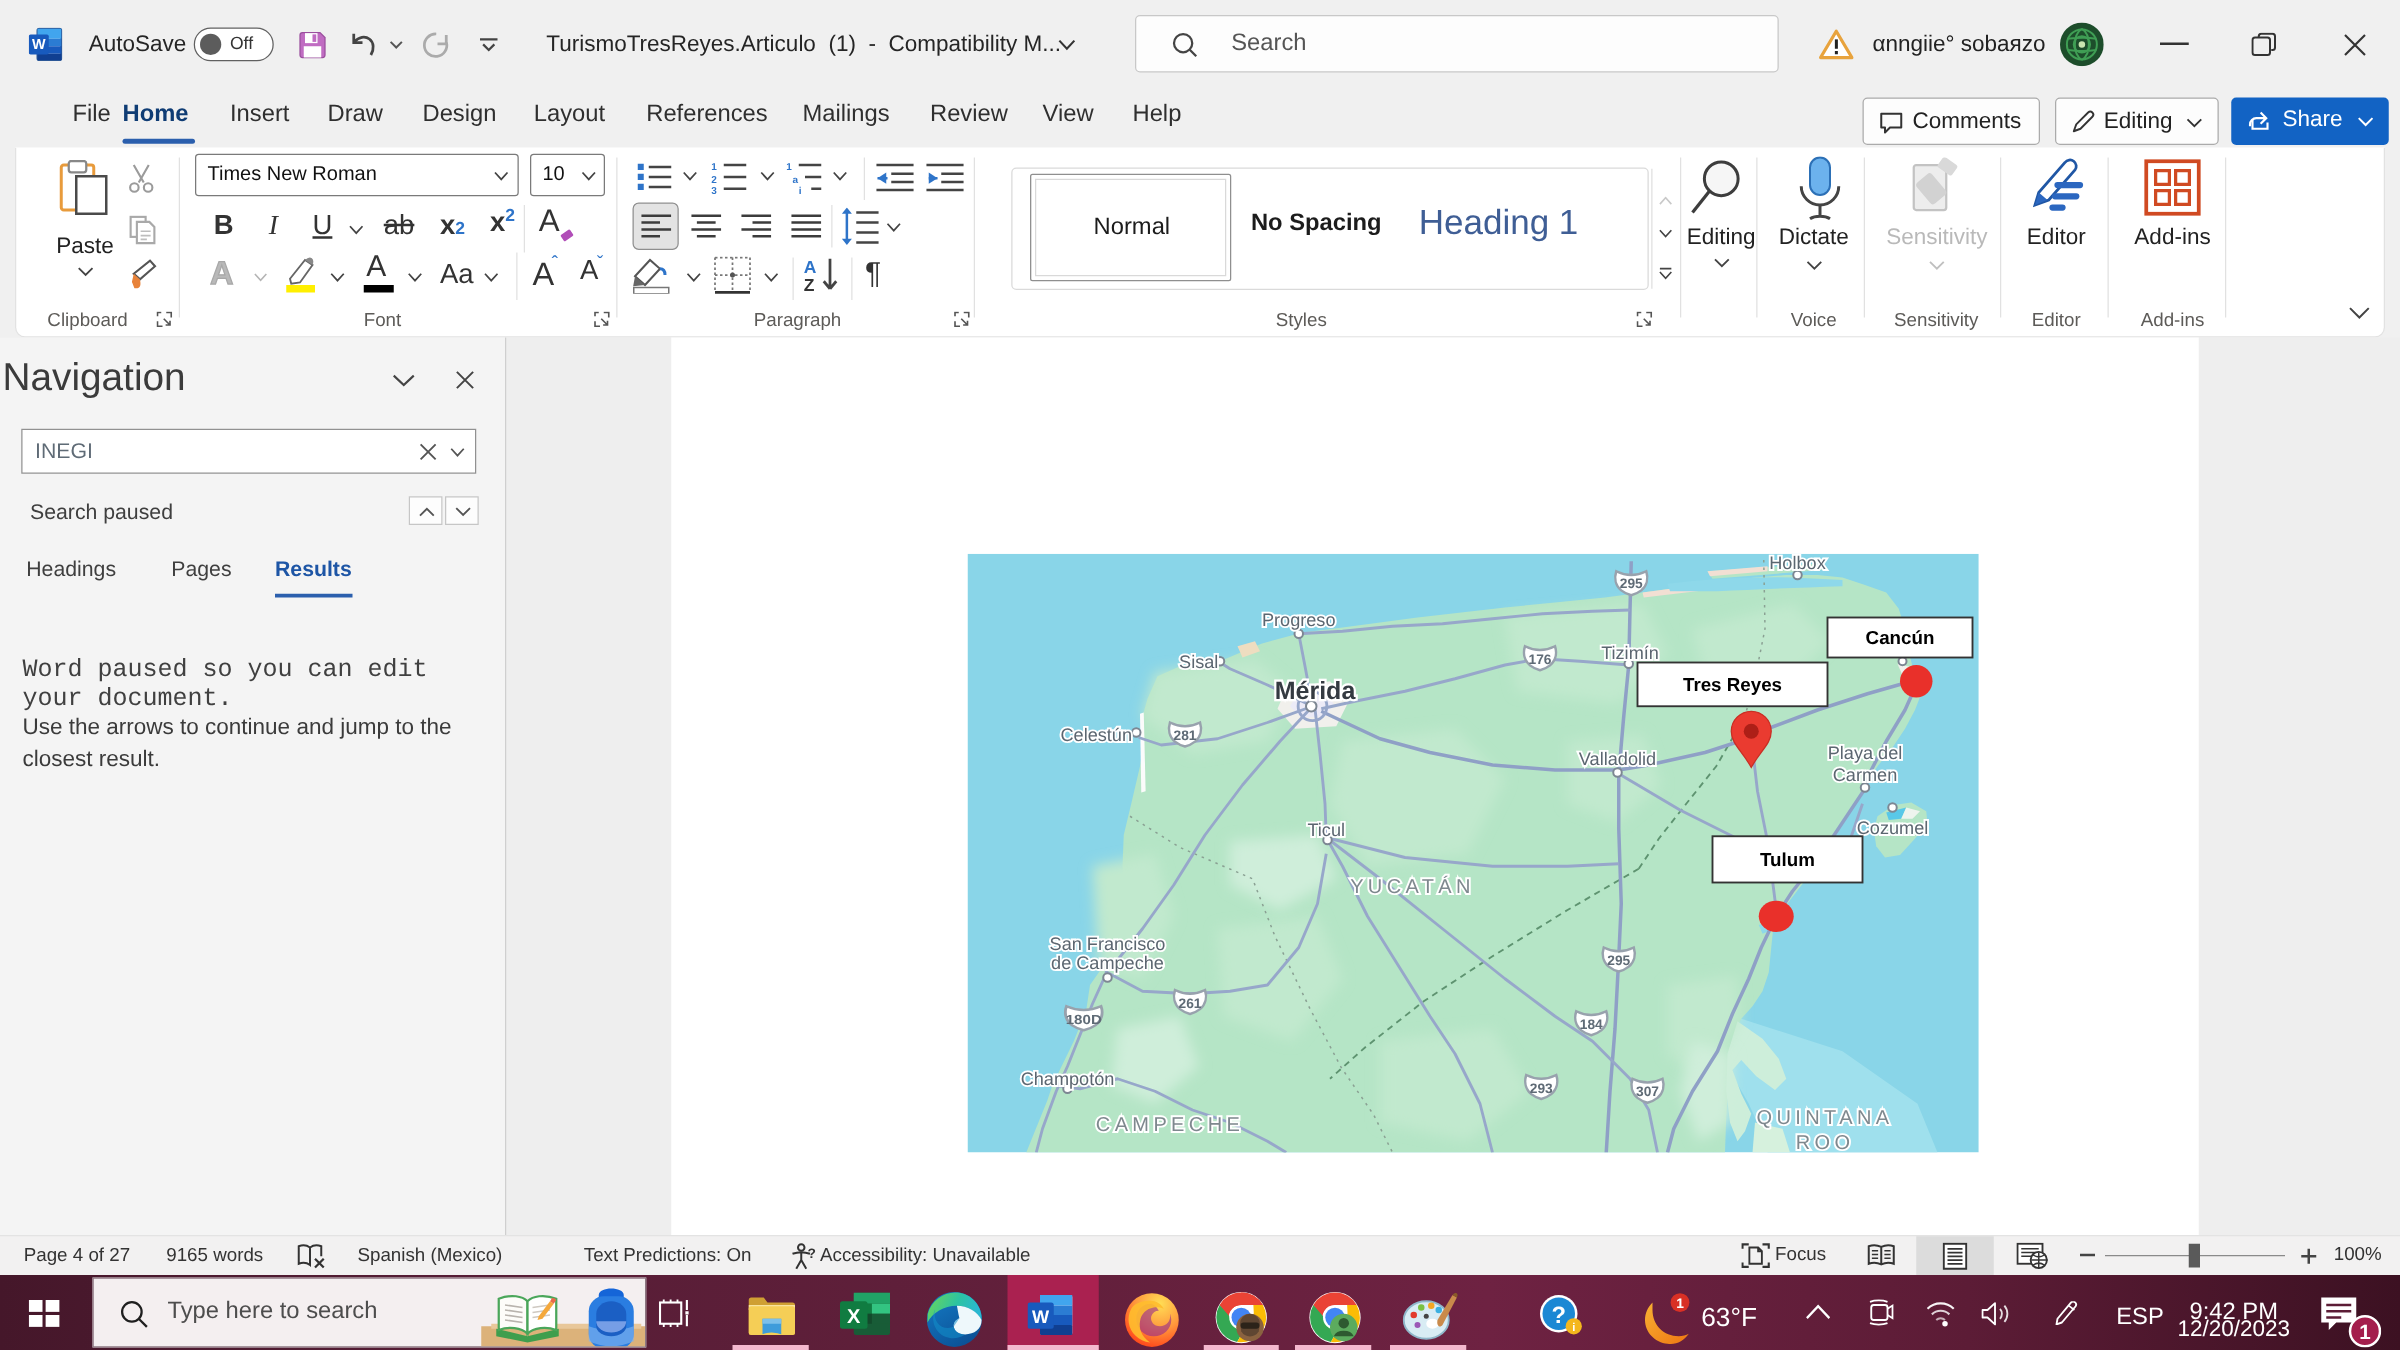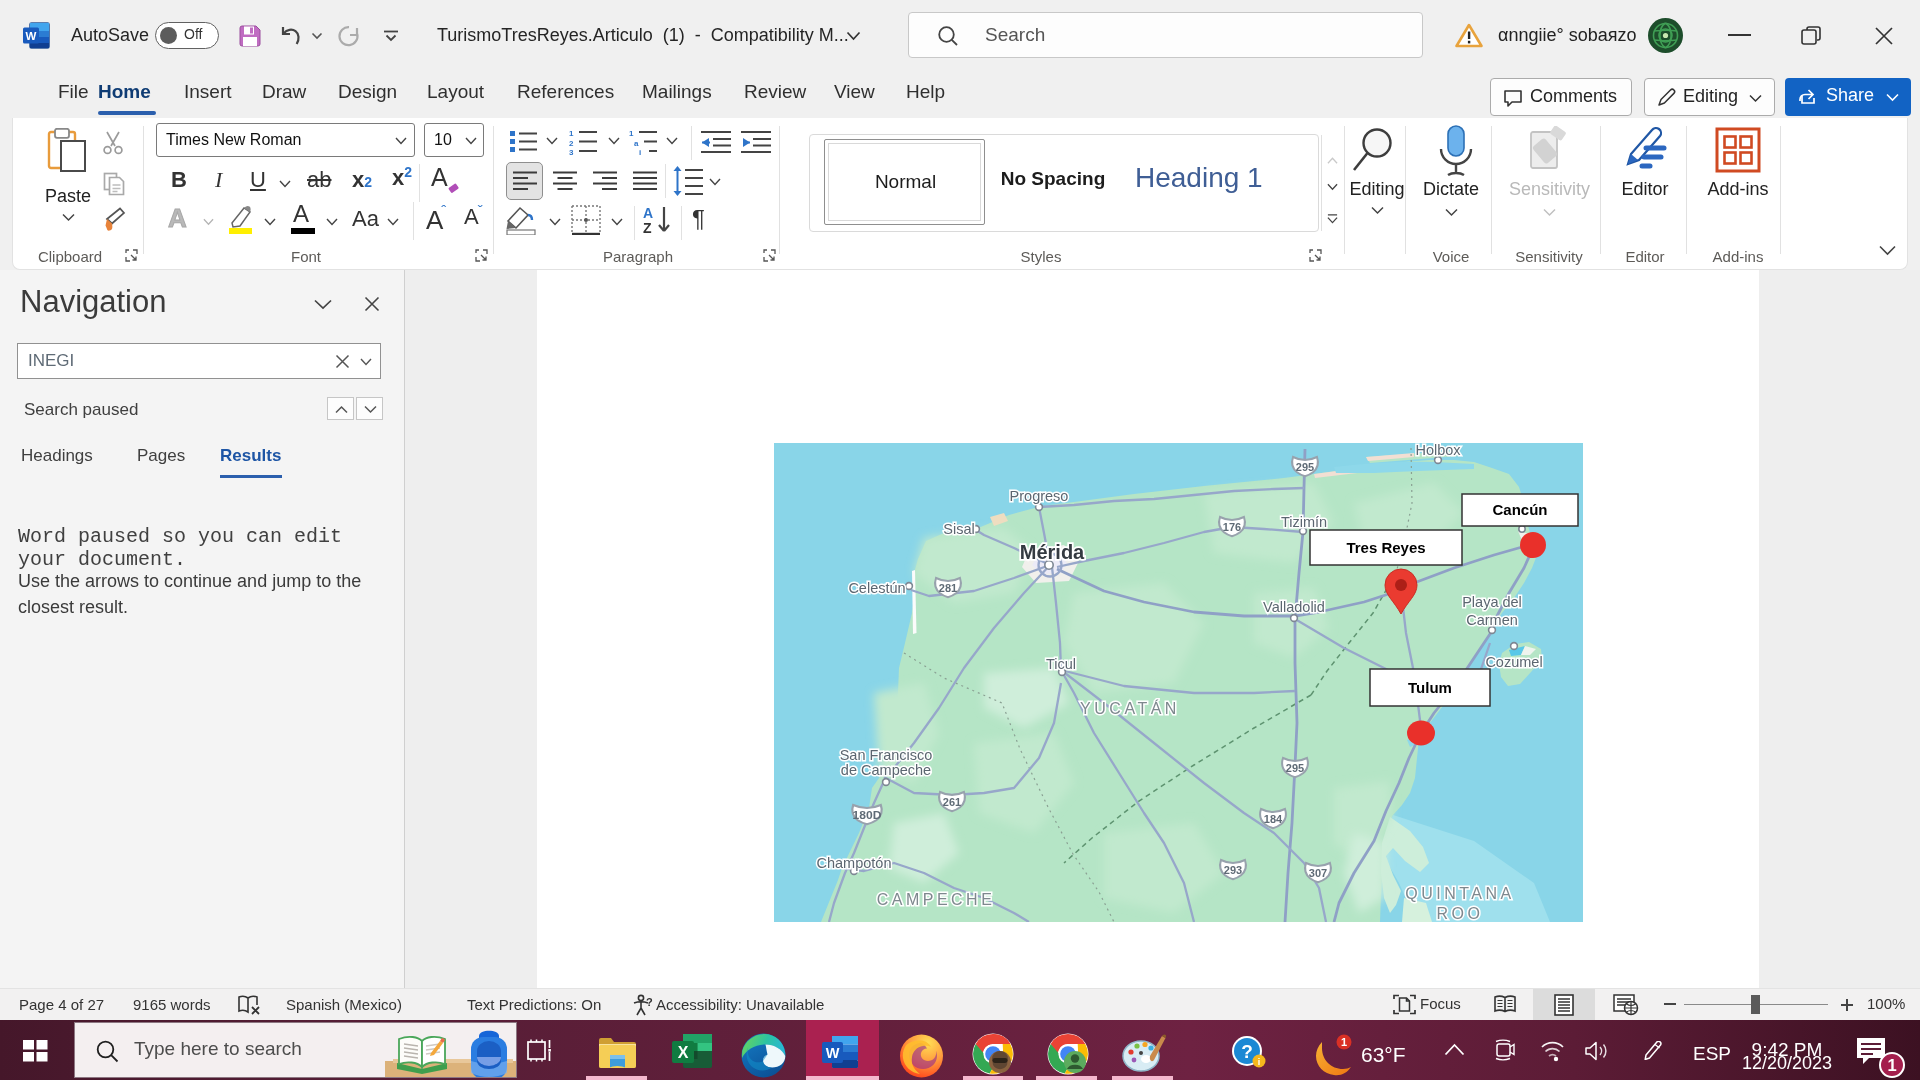--- a/index.html
+++ b/index.html
@@ -440,21 +440,21 @@
   <div class="glabel" style="left:1690px;top:130px;width:70px;text-align:center;">Add-ins</div>
 
   <svg class="abs" style="left:1866px;top:127px" width="17" height="11" viewBox="0 0 17 11">
       <path d="M1 1.5 L8.5 9 L16 1.5" fill="none" stroke="#444" stroke-width="1.6"></path>
     </svg>
 </div>
 
 <div id="main" class="abs" style="left:0;top:270px;width:1920px;height:718px;background:#eeeeee;">
 
   <div id="navpane" class="abs" style="left:0;top:0;width:405px;height:718px;background:#f4f4f4;border-right:1px solid #cfcfcf;">
-    <div class="abs" style="left:20px;top:14px;font-size:31px;color:#3b3b3b;">Navigation</div>
+    <div class="abs" style="left:2px;top:14px;font-size:31px;color:#3b3b3b;">Navigation</div>
     <svg class="abs" style="left:314px;top:29px" width="18" height="11" viewBox="0 0 18 11">
         <path d="M1 1.5 L9 9 L17 1.5" fill="none" stroke="#444" stroke-width="1.7"></path>
       </svg>
     <svg class="abs" style="left:364px;top:26px" width="16" height="16" viewBox="0 0 16 16">
         <path d="M1.5 1.5 L14.5 14.5 M14.5 1.5 L1.5 14.5" stroke="#444" stroke-width="1.6"></path>
       </svg>
 
     <div class="abs" style="left:17px;top:73px;width:364px;height:36px;background:#fff;border:1px solid #919191;">
       <div class="abs" style="left:10px;top:7px;font-size:17px;color:#5f6b76;">INEGI</div>
       <svg class="abs" style="left:317px;top:10px" width="15" height="15" viewBox="0 0 15 15">

